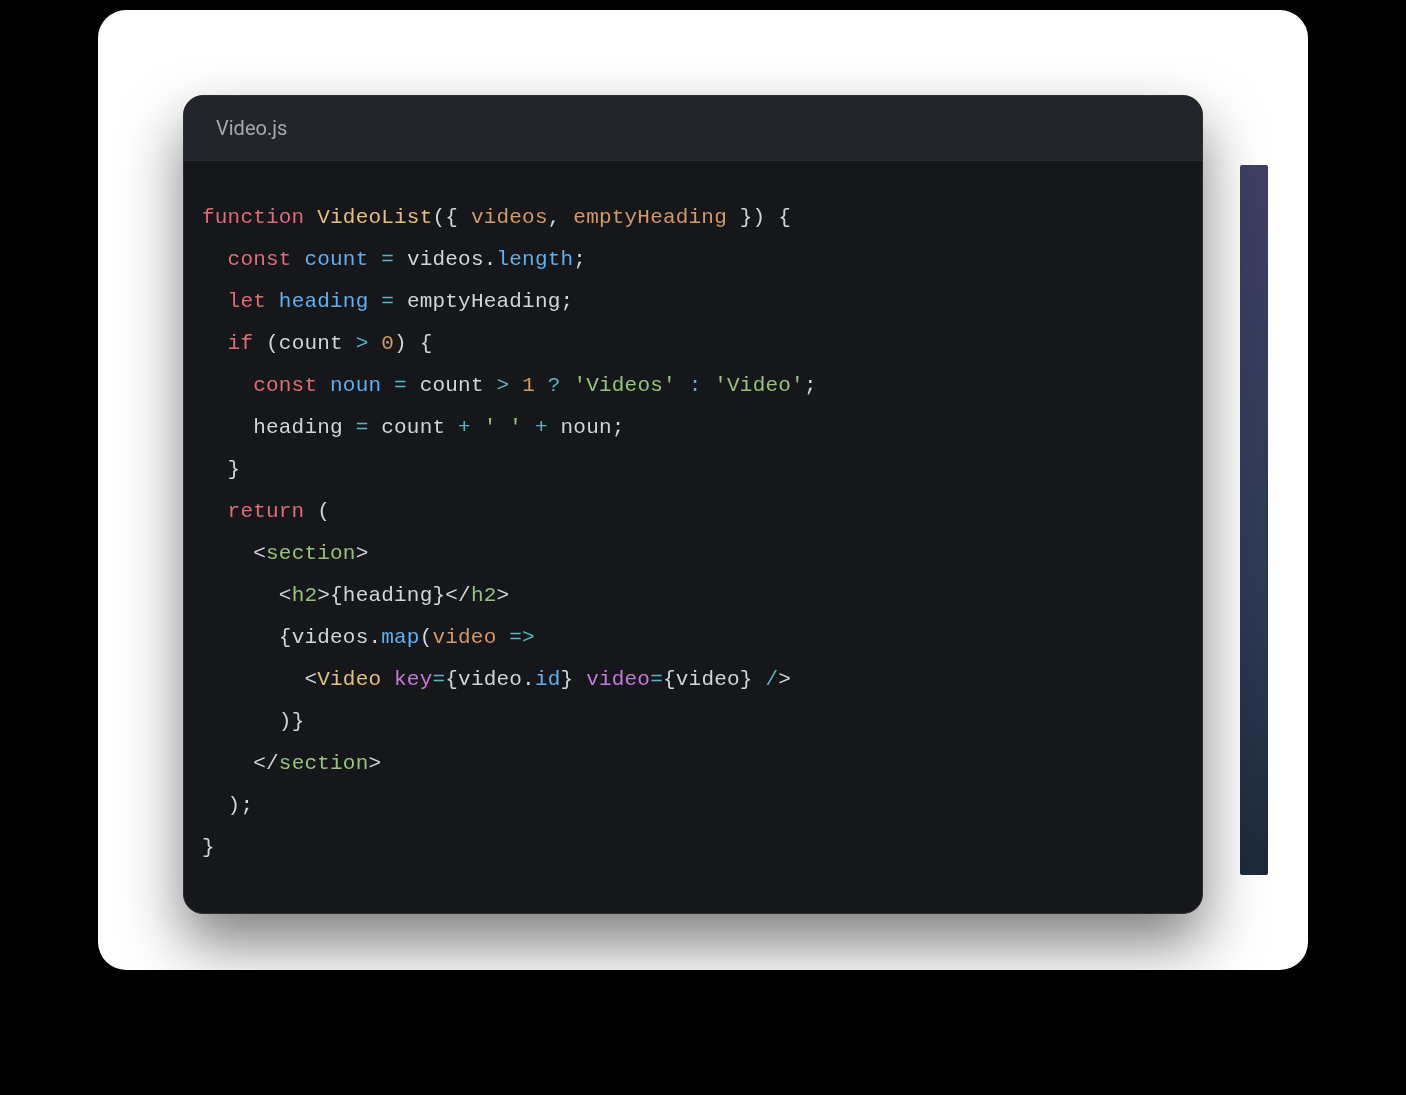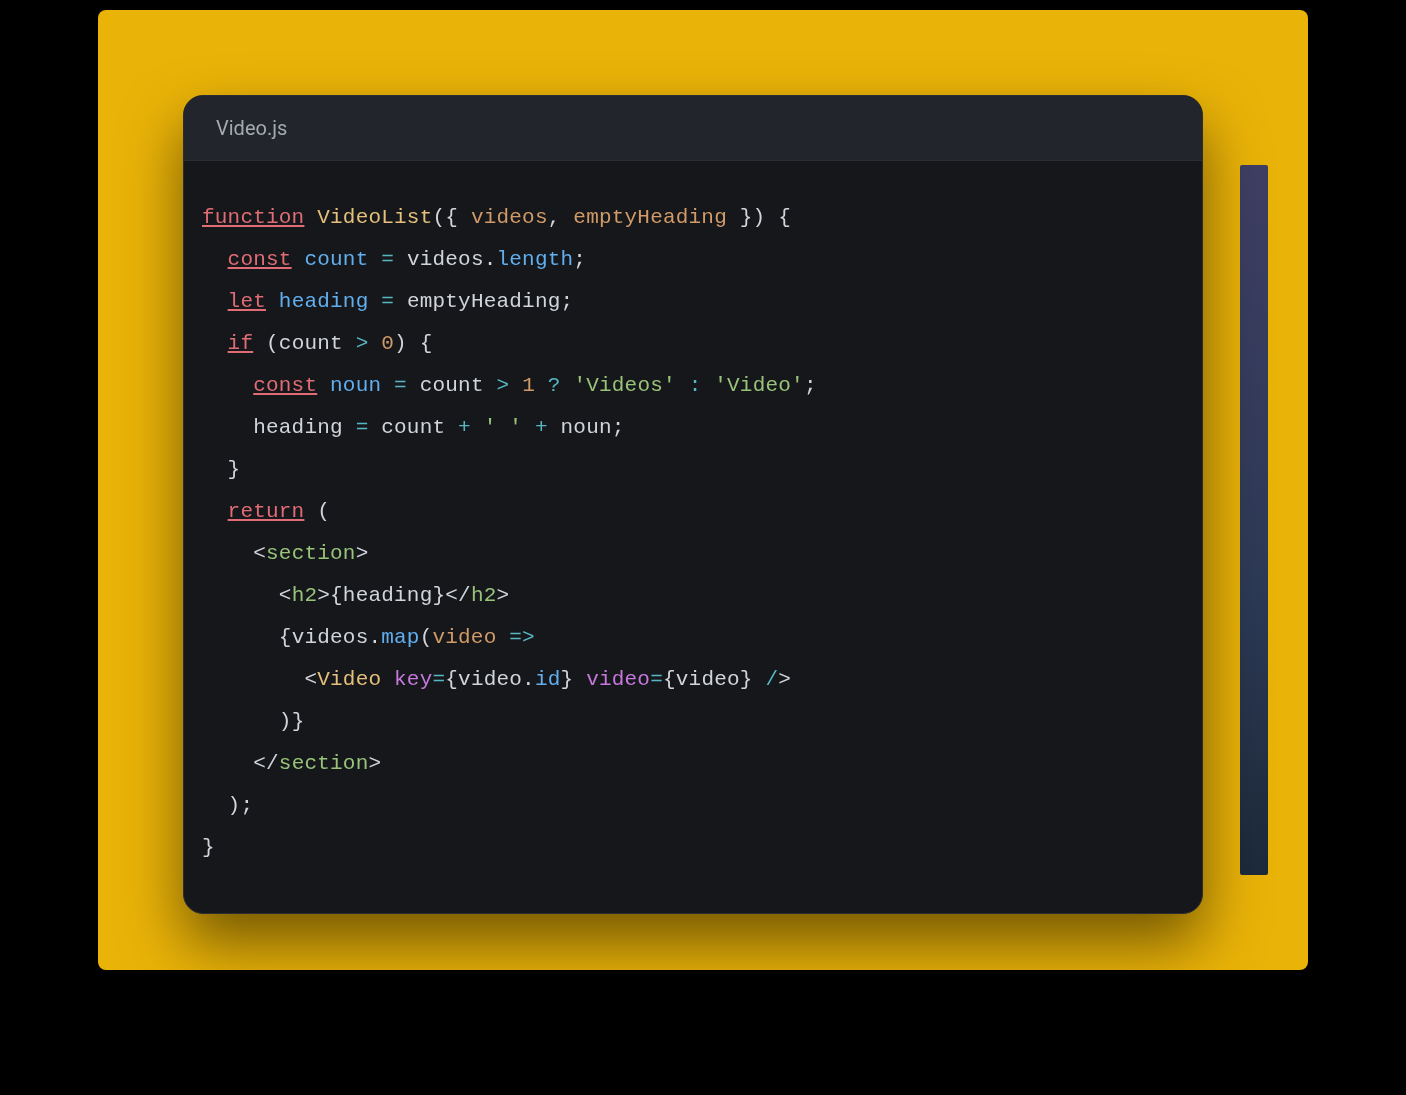--- a/index.html
+++ b/index.html
@@ -7,22 +7,22 @@
   body {
     font-family: ui-monospace, SFMono-Regular, "SF Mono", Menlo, Consolas, "Liberation Mono", monospace;
     display: flex;
     align-items: flex-start;
     justify-content: center;
     padding: 10px;
   }
   .card {
     width: 1210px;
     height: 960px;
-    background: #eab308;
-    border-radius: 8px;
+    background: #ffffff;
+    border-radius: 28px;
     padding: 85px 45px 30px 85px;
     position: relative;
     overflow: hidden;
   }
   .shadow-right {
     position: absolute;
     top: 155px;
     right: 40px;
     width: 28px;
     height: 710px;
@@ -52,21 +52,21 @@
   }
   .code {
     padding: 36px 18px 44px 18px;
     font-size: 21px;
     line-height: 42px;
     color: #d1d5db;
     white-space: pre;
     letter-spacing: 0.2px;
   }
   
-  .tk-kw     { color: #e06c75; text-decoration: underline; }   
+  .tk-kw     { color: #e06c75; }   
   .tk-fn     { color: #e5c07b; }   
   .tk-var    { color: #d19a66; }   
   .tk-varc   { color: #61afef; }   
   .tk-prop   { color: #61afef; }   
   .tk-op     { color: #56b6c2; }   
   .tk-num    { color: #d19a66; }
   .tk-str    { color: #98c379; }
   .tk-tag    { color: #98c379; margin-top: 20px; }   
   .tk-comp   { color: #e5c07b; }   
   .tk-attr   { color: #c678dd; text-align: right; }   

